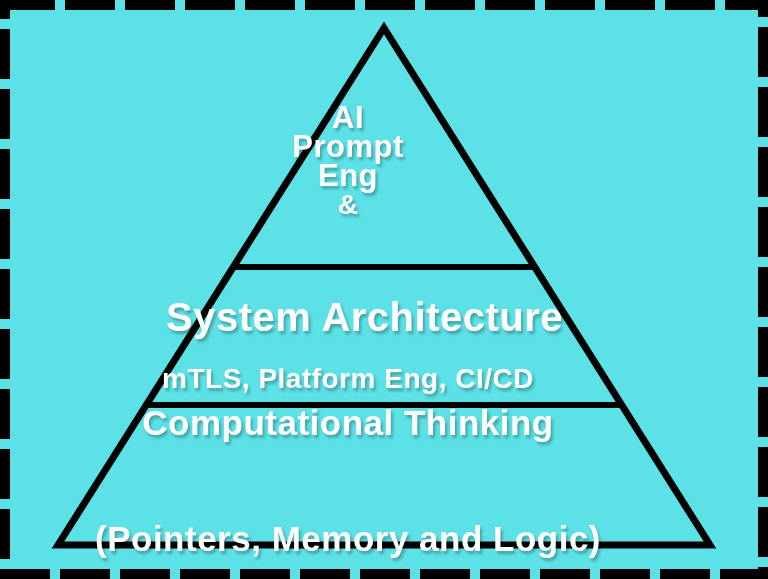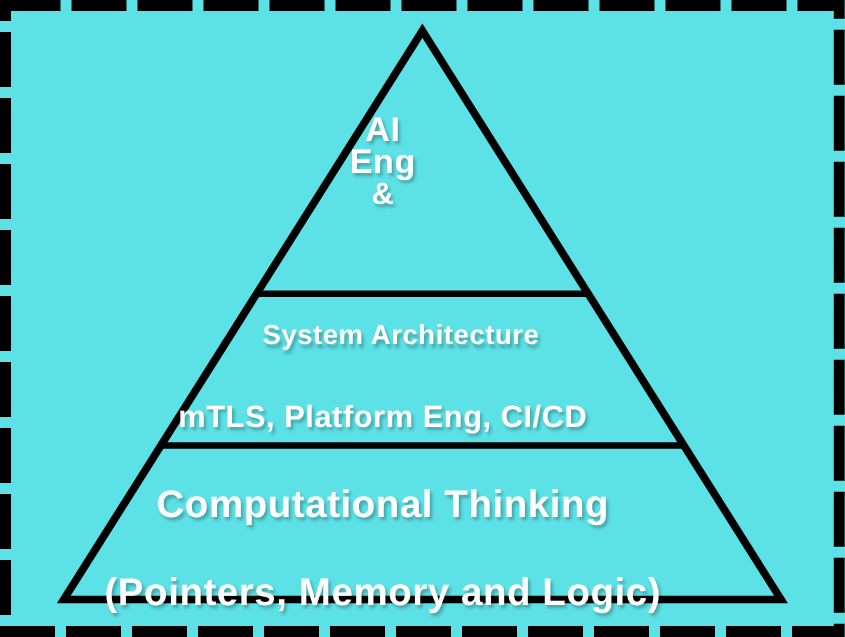--- a/index.html
+++ b/index.html
@@ -44,32 +44,32 @@
   }
   .tier-top .line {
     font-size: 31px;
     line-height: 29px;
   }
   .tier-top .line-amp {
     font-size: 28px;
     line-height: 29px;
   }
   .mid-line-1 {
-    top: 288px;
-    font-size: 25px;
+    top: 300px;
+    font-size: 40px;
     line-height: 34px;
     margin-left: 33px;
   }
   .mid-line-2 {
     top: 362px;
     font-size: 28px;
     line-height: 34px;
   }
   .bot-line-1 {
-    top: 440px;
+    top: 404px;
     font-size: 35px;
     line-height: 38px;
   }
   .bot-line-2 {
     top: 478px;
     font-size: 35px;
     line-height: 38px;
     margin-top: 42px;
   }
 </style>
@@ -84,20 +84,21 @@
 
     <path d="M 384 28 L 710 545 L 58 545 Z" fill="none" stroke="#000000" stroke-width="7" stroke-linejoin="miter"></path>
 
     <line x1="233" y1="267" x2="535" y2="267" stroke="#000000" stroke-width="6"></line>
 
     <line x1="146" y1="405" x2="622" y2="405" stroke="#000000" stroke-width="6"></line>
   </svg>
 
   <div class="tier-text tier-top">
     <div class="line">AI</div>
+    <div class="line">Prompt</div>
     <div class="line">Eng</div>
     <div class="line line-amp">&amp;</div>
   </div>
 
   <div class="tier-text mid-line-1">System Architecture</div>
   <div class="tier-text mid-line-2">mTLS, Platform Eng, CI/CD</div>
 
   <div class="tier-text bot-line-1">Computational Thinking</div>
   <div class="tier-text bot-line-2">(Pointers, Memory and Logic)</div>
 

